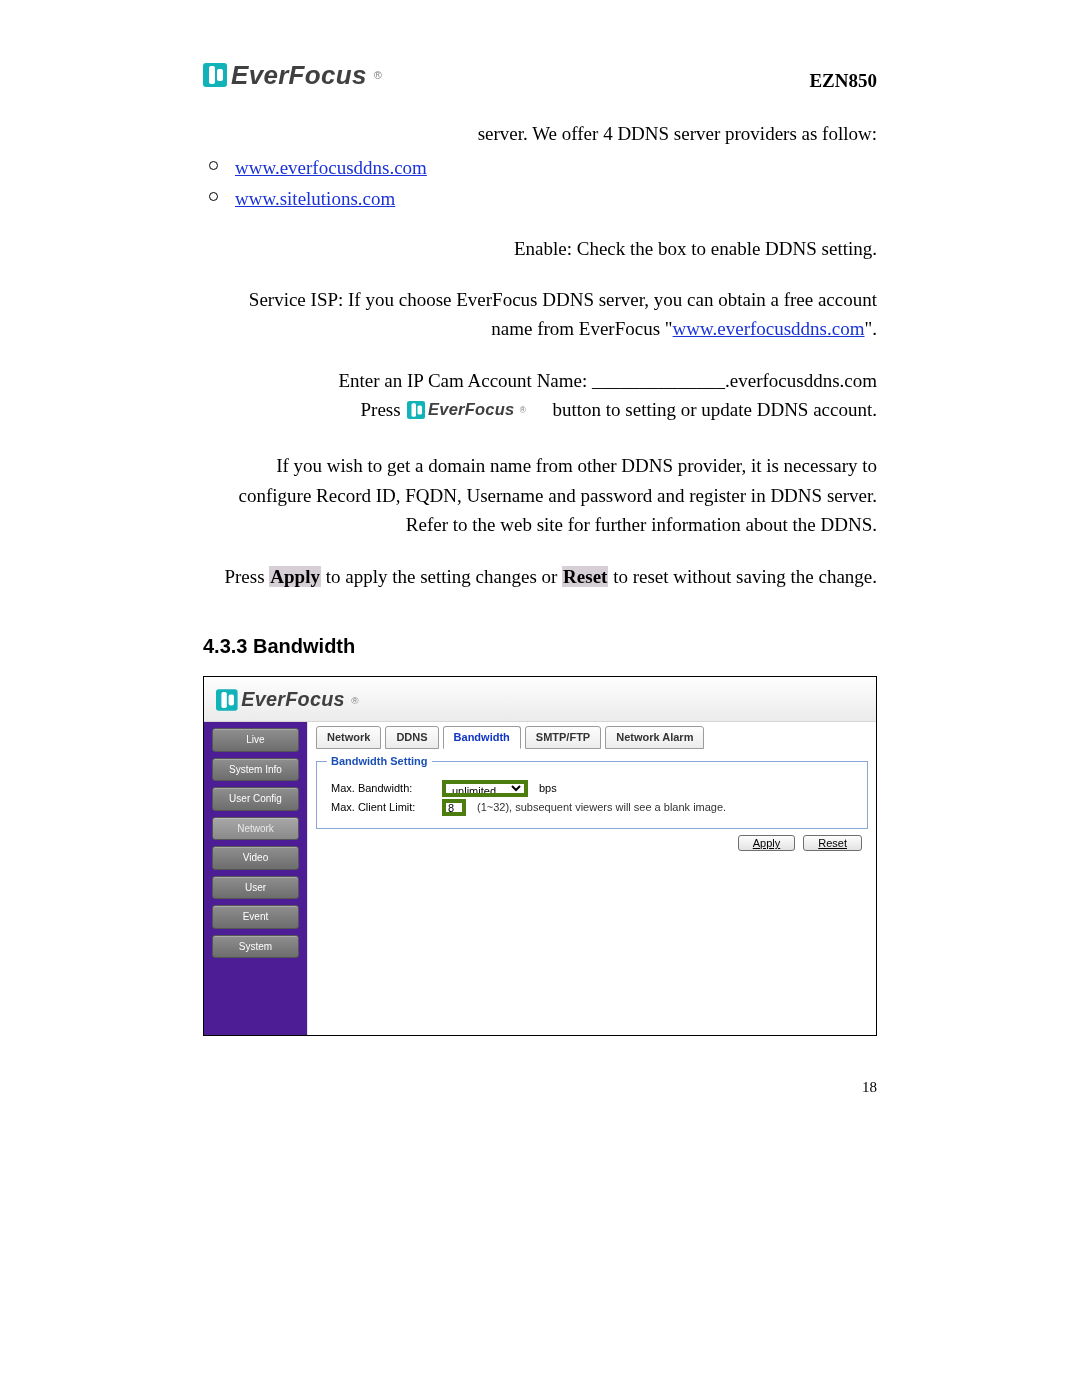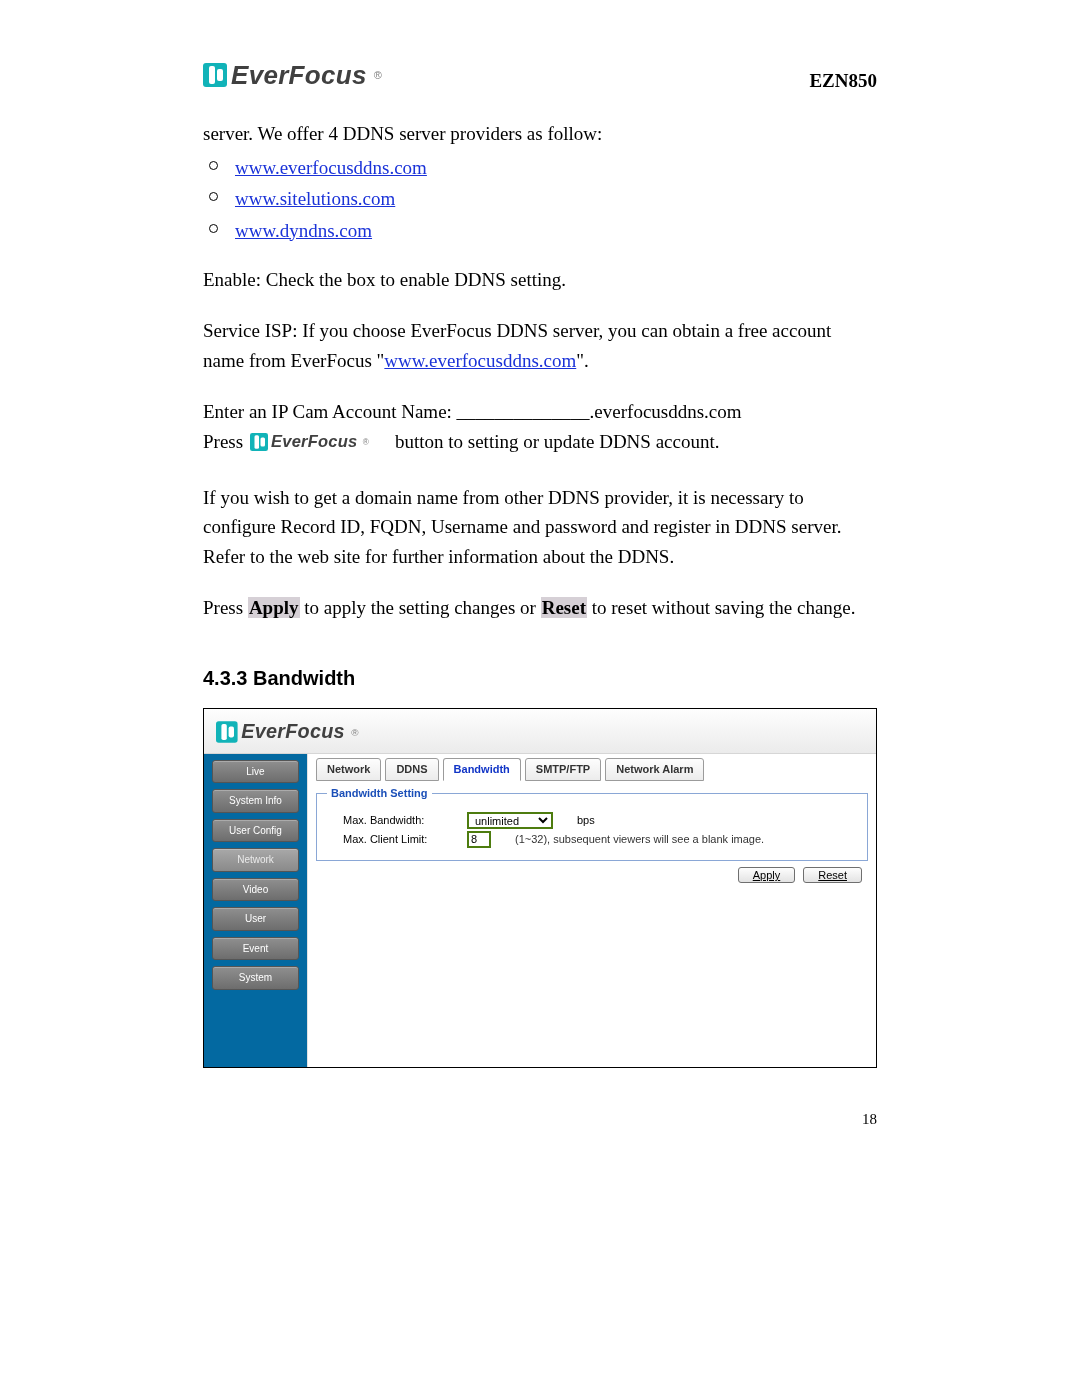--- a/index.html
+++ b/index.html
@@ -84,21 +84,21 @@
     left: -26px;
     top: 8px;
     width: 7px;
     height: 7px;
     border: 1.3px solid #000;
     border-radius: 50%;
   }
   a.link, .link {
     color: #1a32d8;
   }
-  .para { margin: 0 0 22px 0; }
+  .para { margin: 0 0 22px 0; text-align: right; }
   .hilite {
     font-weight: 700;
     background: #d6d0d6;
     padding: 0 1px;
   }
   .inline-logo {
     display: inline-flex;
     vertical-align: middle;
     transform: translateY(-2px) scale(0.75);
     transform-origin: left center;
@@ -130,21 +130,21 @@
     padding: 6px 10px 4px 12px;
   }
   .ui-top .ef-logo { transform: scale(0.9); transform-origin: left center; }
   .ui-body {
     display: flex;
     flex: 1;
     min-height: 0;
   }
   .ui-side {
     width: 104px;
-    background: #0369a1;
+    background: #4c1d95;
     border-right: 1px solid #e2e2e2;
     padding: 6px 8px;
     display: flex;
     flex-direction: column;
     gap: 6px;
     box-sizing: border-box;
   }
   .side-btn {
     background: linear-gradient(#8f8f8f,#6d6d6d);
     border: 1px solid #555;
@@ -194,27 +194,27 @@
   }
   fieldset.grp legend {
     color: #1b4fb8;
     font-size: 11px;
     font-weight: 700;
     padding: 0 4px;
   }
   .row {
     display: flex;
     align-items: center;
-    gap: 24px;
-    margin: 2px 16px;
+    gap: 11px;
+    margin: 2px 4px;
     font-size: 11px;
   }
   .row label { width: 100px; }
   select.inp, input.inp {
-    border: 2px solid #4d7c0f;
+    border: 4px solid #4d7c0f;
     font-size: 11px;
     padding: 0 2px;
     height: 17px;
     box-sizing: border-box;
     background: #fff;
   }
   select.inp { width: 86px; }
   input.inp { width: 24px; text-align: left; }
   .hint { color: #333; }
   .actions {
@@ -250,21 +250,20 @@
       <span class="ef-reg">®</span>
     </span>
     <span class="model">EZN850</span>
   </div>
 
   <p class="para" style="margin-bottom:4px">server. We offer 4 DDNS server providers as follow:</p>
 
   <ul class="bullets">
     <li><a class="link" href="#">www.everfocusddns.com</a></li>
     <li><a class="link" href="#">www.sitelutions.com</a></li>
-    <li><a class="link" href="#">www.dyndns.com</a></li>
   </ul>
 
   <p class="para">Enable: Check the box to enable DDNS setting.</p>
 
   <p class="para">
     <span>Service ISP: If you choose EverFocus DDNS server, you can obtain a free account name from EverFocus "</span><a class="link" href="#">www.everfocusddns.com</a><span>".</span>
   </p>
 
   <p class="para">
     <span>Enter an IP Cam Account Name:  ______________.everfocusddns.com</span><br>

